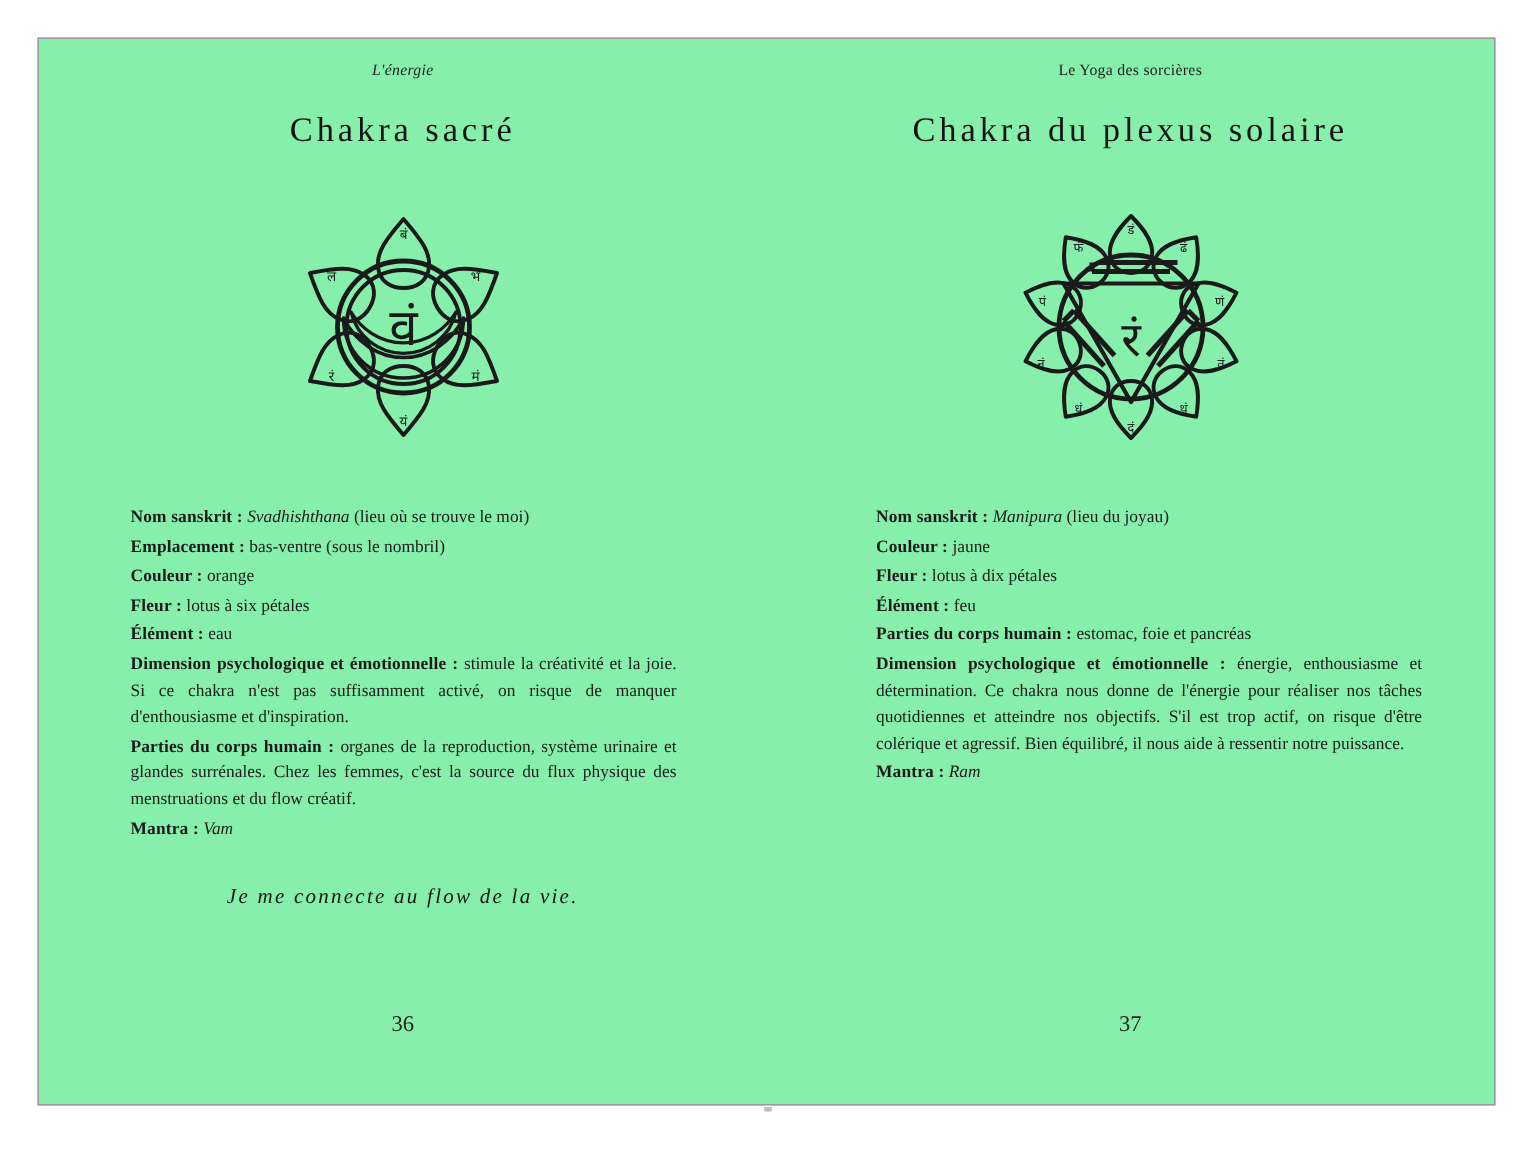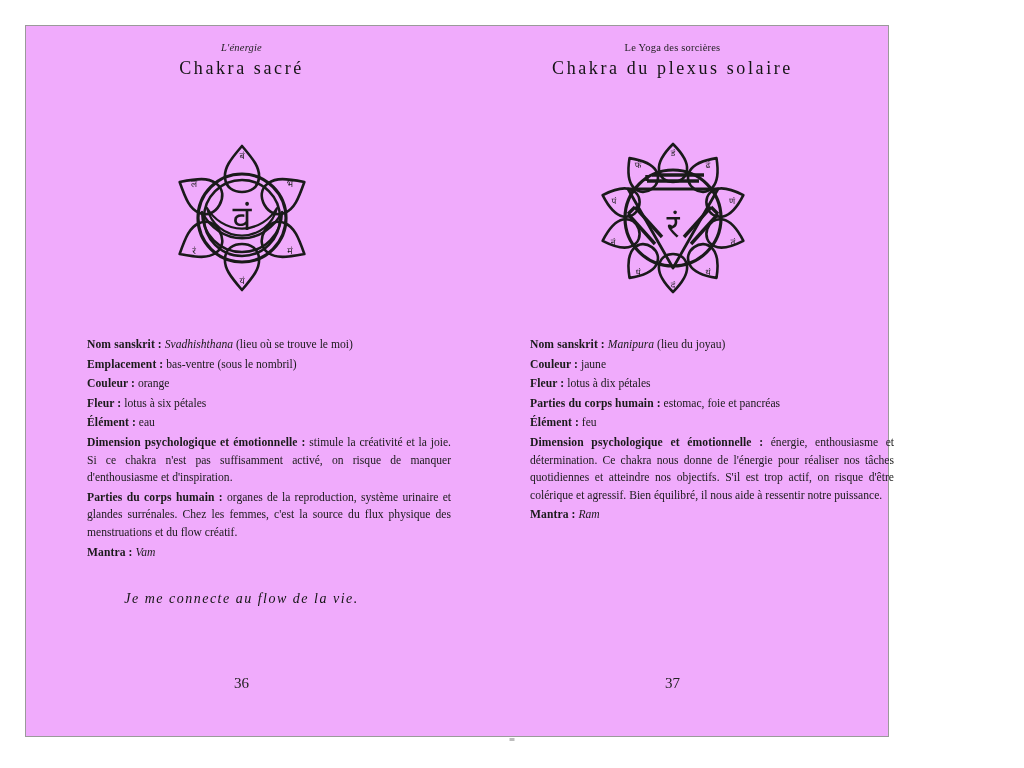--- a/index.html
+++ b/index.html
@@ -12,24 +12,24 @@
     height: 768px;
     overflow: hidden;
     font-family: "Liberation Serif", "DejaVu Serif", serif;
     color: #1a1a1a;
   }
 
   #spread {
     position: absolute;
     left: 25px;
     top: 25px;
-    width: 864px;
+    width: 972px;
     height: 712px;
     border: 1px solid #9a9a9a;
-    background: #f0abfc;
+    background: #86efac;
     box-sizing: border-box;
     display: flex;
   }
 
   .page {
     position: relative;
     width: 50%;
     height: 100%;
     box-sizing: border-box;
   }
@@ -43,25 +43,25 @@
     text-align: center;
     font-size: 10.5px;
     letter-spacing: 0.2px;
     color: #1d1d1d;
   }
   .runhead.italic { font-style: italic; }
 
   
   .chapter-title {
     position: absolute;
-    top: 32px;
+    top: 48px;
     left: 0;
     right: 0;
     text-align: center;
-    font-size: 18px;
+    font-size: 23px;
     letter-spacing: 2.6px;
     color: #141414;
     font-weight: 400;
     font-family: Liberation Serif, serif;
   }
 
   
   .symbol-wrap {
     position: absolute;
     top: 108px;
@@ -317,28 +317,28 @@
       </p>
       <p class="entry">
         <span class="lbl">Couleur :</span>
         <span>jaune</span>
       </p>
       <p class="entry">
         <span class="lbl">Fleur :</span>
         <span>lotus à dix pétales</span>
       </p>
       <p class="entry">
+        <span class="lbl">Élément :</span>
+        <span>feu</span>
+      </p>
+      <p class="entry">
         <span class="lbl">Parties du corps humain :</span>
         <span>estomac, foie et pancréas</span>
       </p>
       <p class="entry">
-        <span class="lbl">Élément :</span>
-        <span>feu</span>
-      </p>
-      <p class="entry">
         <span class="lbl">Dimension psychologique et émotionnelle :</span>
         <span>énergie, enthousiasme et détermination. Ce chakra nous donne de l'énergie pour réaliser nos tâches quotidiennes et atteindre nos objectifs. S'il est trop actif, on risque d'être colérique et agressif. Bien équilibré, il nous aide à ressentir notre puissance.</span>
       </p>
       <p class="entry">
         <span class="lbl">Mantra :</span>
         <span class="it">Ram</span>
       </p>
     </div>
 
 

